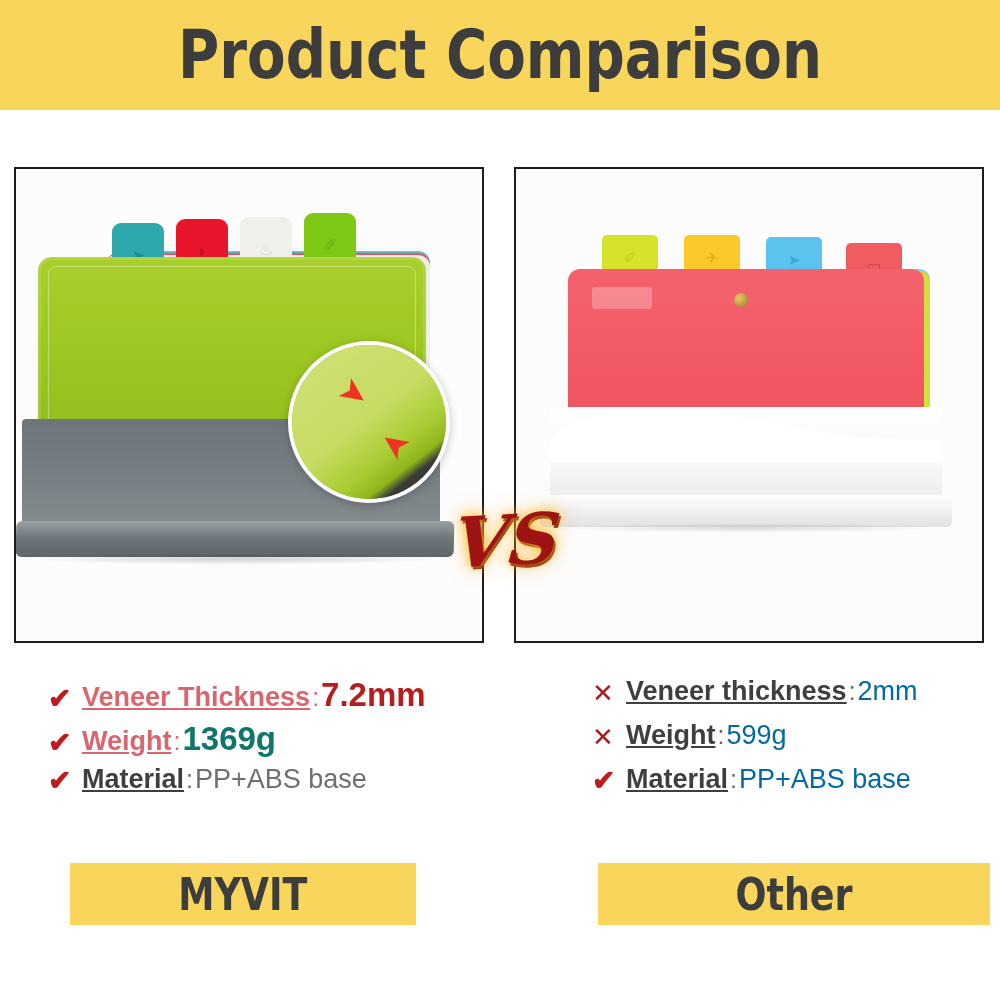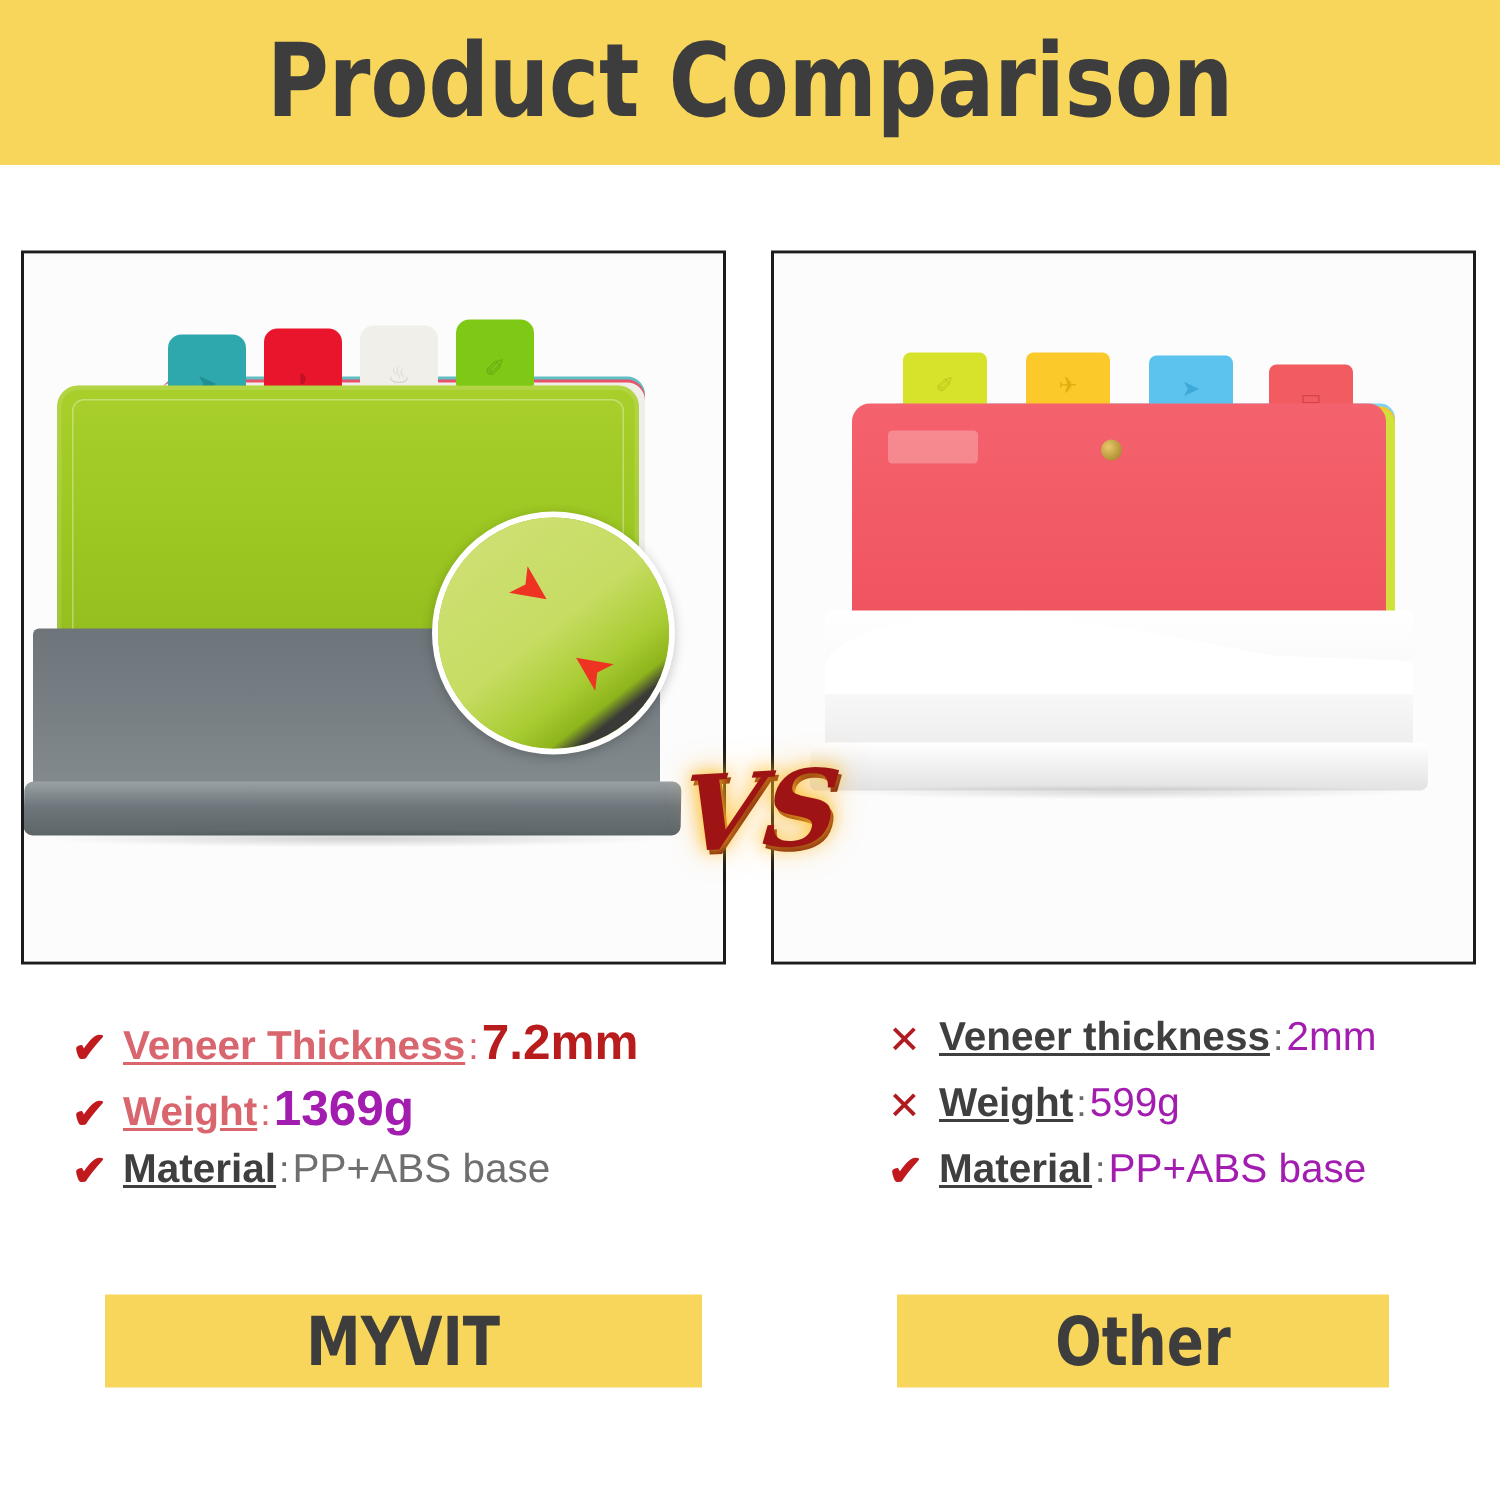--- a/index.html
+++ b/index.html
@@ -193,38 +193,38 @@
   .lbl{ font-weight:bold; font-size:27px;text-decoration:underline; }
   .colon{ font-size:25px; padding:0 2px; }
   .val{ font-size:27px; }
 
   
   .l-row1 .lbl{ color:#d9656e; font-size:27px; }
   .l-row1 .colon{ color:#d9656e; }
   .l-row1 .val{ color:#b91c1c; font-weight:bold; font-size:33px; }
   .l-row2 .lbl{ color:#d9656e; }
   .l-row2 .colon{ color:#d9656e; }
-  .l-row2 .val{ color:#a21caf; font-weight:bold; font-size:33px; }
+  .l-row2 .val{ color:#0f766e; font-weight:bold; font-size:33px; }
   .l-row3 .lbl{ color:#3f3f3f; }
   .l-row3 .colon{ color:#6a6a6a; }
   .l-row3 .val{ color:#6f6f6f; font-weight:normal; font-size:27px; }
 
   
   .r-row .lbl{ color:#3f3f3f; }
   .r-row .colon{ color:#6a6a6a; }
-  .r-row .val{ color:#a21caf; font-weight:normal; }
+  .r-row .val{ color:#0369a1; font-weight:normal; }
 
   
   .brand{
     position:absolute; height:62px;
     background:#f8d65c;
     display:flex; align-items:center; justify-content:center;
   }
-  .brand-left { left:70px;  top:863px; width:398px; }
-  .brand-right{ left:598px; top:863px; width:328px; }
+  .brand-left { left:70px;  top:863px; width:346px; }
+  .brand-right{ left:598px; top:863px; width:392px; }
   .brand-text{
     font-family:"DejaVu Sans Condensed","Liberation Sans Narrow","Liberation Sans",sans-serif;
     font-weight:bold;
     font-size:45px;
     color:#3d3d3d;
     transform:scaleX(0.9);
     line-height:1;
   }
 </style>
 </head>

